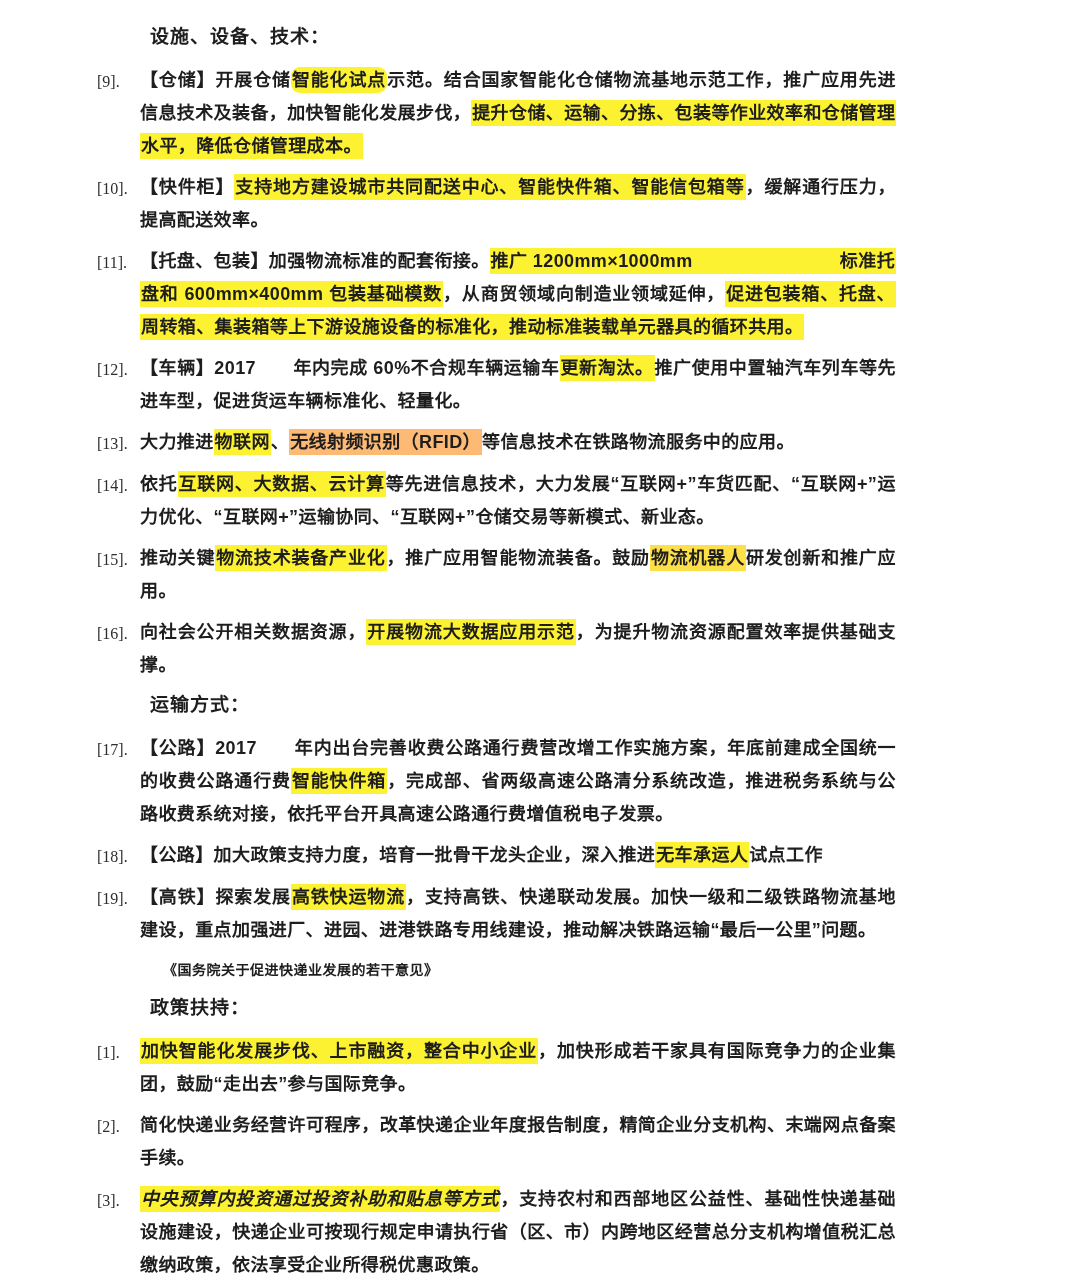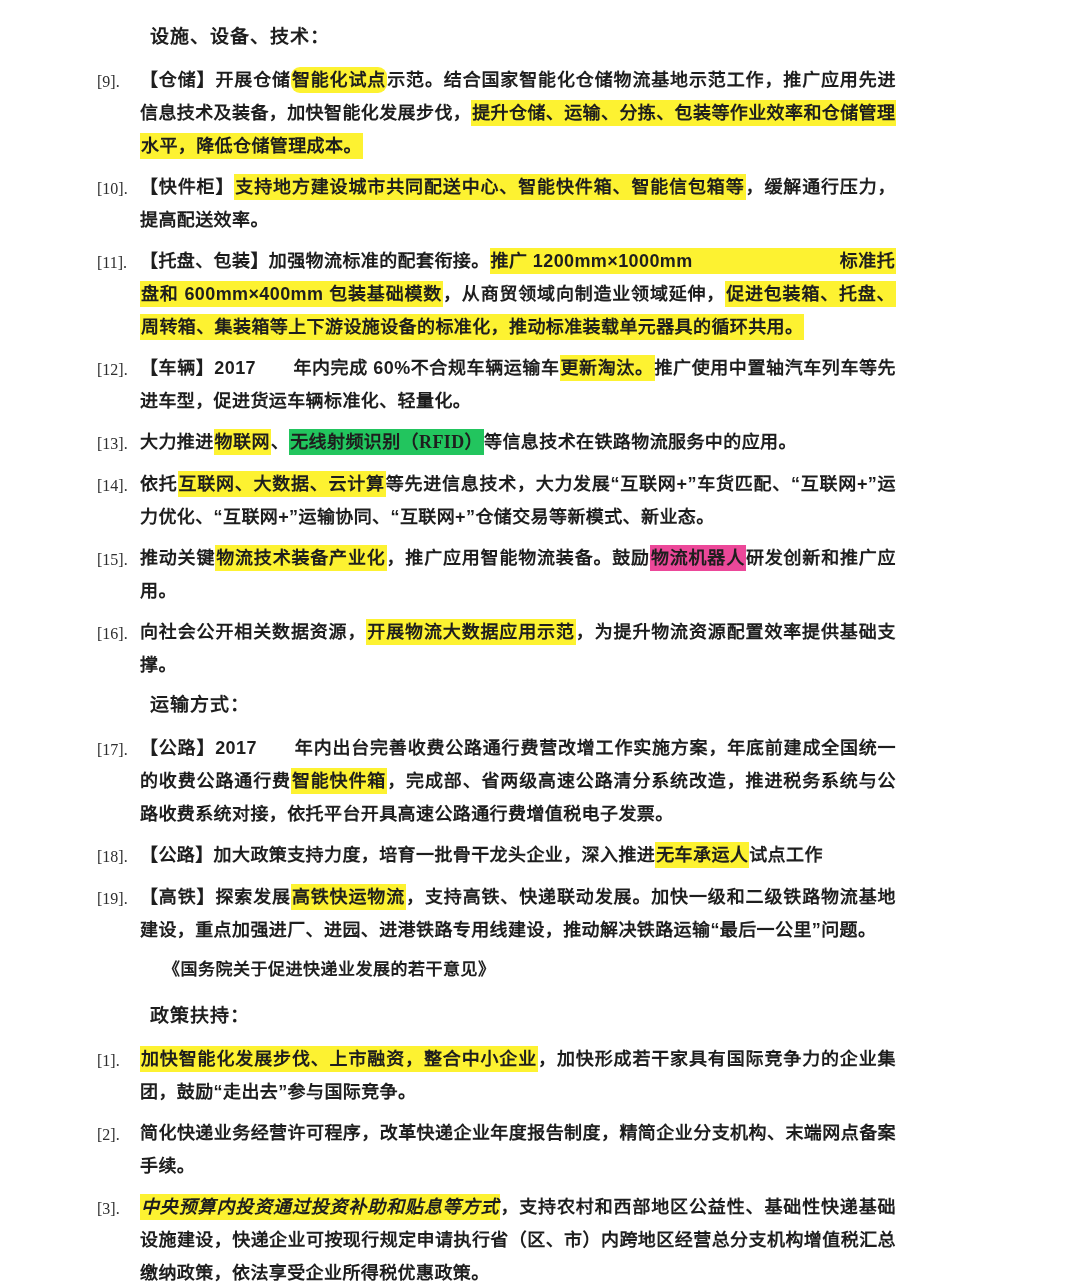--- a/index.html
+++ b/index.html
@@ -23,25 +23,25 @@
   }
   .heading {
     font-size: 19px;
     font-weight: 700;
     letter-spacing: 1px;
     padding-left: 53px;
     margin: 8px 0 12px 0;
     line-height: 30px;
   }
   .subtitle {
-    font-size: 17px;
+    font-size: 14px;
     font-weight: 600;
     letter-spacing: 0.5px;
     padding-left: 66px;
-    margin: 4px 0 16px 0;
+    margin: 4px 0 8px 0;
     line-height: 30px;
   }
   .item {
     display: flex;
     align-items: flex-start;
     margin: 0 0 8px 0;
   }
   .num {
     flex: 0 0 43px;
     font-family: "Liberation Serif", "DejaVu Serif", serif;
@@ -83,29 +83,29 @@
       <div class="item">
         <span class="num">[11].</span>
         <p class="body"><span class="plain">【托盘、包装】加强物流标准的配套衔接。</span><span class="hl" style="background: rgb(253, 242, 49);">推广 1200mm×1000mm　　　　　　　　标准托盘和 600mm×400mm 包装基础模数</span><span class="plain">，从商贸领域向制造业领域延伸，</span><span class="hl" style="background: rgb(253, 242, 49);">促进包装箱、托盘、周转箱、集装箱等上下游设施设备的标准化，推动标准装载单元器具的循环共用。</span></p>
       </div>
       <div class="item">
         <span class="num">[12].</span>
         <p class="body"><span class="plain">【车辆】2017　　年内完成 60%不合规车辆运输车</span><span class="hl" style="background: rgb(253, 242, 49);">更新淘汰。</span><span class="plain">推广使用中置轴汽车列车等先进车型，促进货运车辆标准化、轻量化。</span></p>
       </div>
       <div class="item">
         <span class="num">[13].</span>
-        <p class="body"><span class="plain">大力推进</span><span class="hl" style="background: rgb(253, 242, 49);">物联网</span><span class="plain">、</span><span class="hl" style="background: #22c55e; font-family: Liberation Serif, serif;">无线射频识别（RFID）</span><span class="plain">等信息技术在铁路物流服务中的应用。</span></p>
+        <p class="body"><span class="plain">大力推进</span><span class="hl" style="background: rgb(253, 242, 49);">物联网</span><span class="plain">、</span><span class="hl" style="background: #fdba74;">无线射频识别（RFID）</span><span class="plain">等信息技术在铁路物流服务中的应用。</span></p>
       </div>
       <div class="item">
         <span class="num">[14].</span>
         <p class="body"><span class="plain">依托</span><span class="hl" style="background: rgb(253, 242, 49);">互联网、大数据、云计算</span><span class="plain">等先进信息技术，大力发展“互联网+”车货匹配、“互联网+”运力优化、“互联网+”运输协同、“互联网+”仓储交易等新模式、新业态。</span></p>
       </div>
       <div class="item">
         <span class="num">[15].</span>
-        <p class="body"><span class="plain">推动关键</span><span class="hl" style="background: rgb(253, 242, 49);">物流技术装备产业化</span><span class="plain">，推广应用智能物流装备。鼓励</span><span class="hl" style="background: #ec4899;">物流机器人</span><span class="plain">研发创新和推广应用。</span></p>
+        <p class="body"><span class="plain">推动关键</span><span class="hl" style="background: rgb(253, 242, 49);">物流技术装备产业化</span><span class="plain">，推广应用智能物流装备。鼓励</span><span class="hl" style="background: #fde047;">物流机器人</span><span class="plain">研发创新和推广应用。</span></p>
       </div>
       <div class="item">
         <span class="num">[16].</span>
         <p class="body"><span class="plain">向社会公开相关数据资源，</span><span class="hl" style="background: rgb(253, 242, 49);">开展物流大数据应用示范</span><span class="plain">，为提升物流资源配置效率提供基础支撑。</span></p>
       </div>
       <div class="heading">运输方式：</div>
       <div class="item">
         <span class="num">[17].</span>
         <p class="body"><span class="plain">【公路】2017　　年内出台完善收费公路通行费营改增工作实施方案，年底前建成全国统一的收费公路通行费</span><span class="hl" style="background: rgb(253, 242, 49);">智能快件箱</span><span class="plain">，完成部、省两级高速公路清分系统改造，推进税务系统与公路收费系统对接，依托平台开具高速公路通行费增值税电子发票。</span></p>
       </div>

